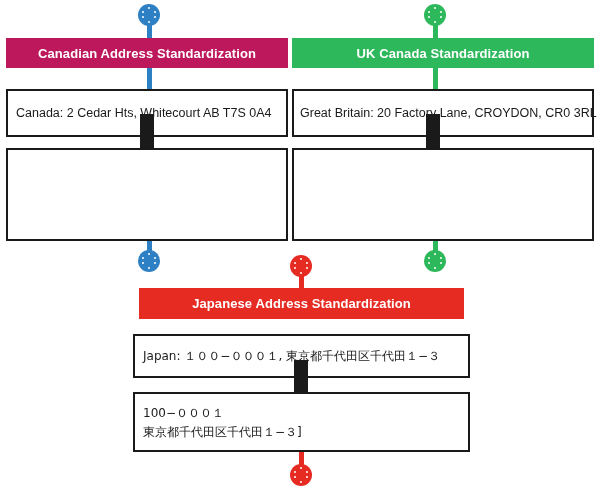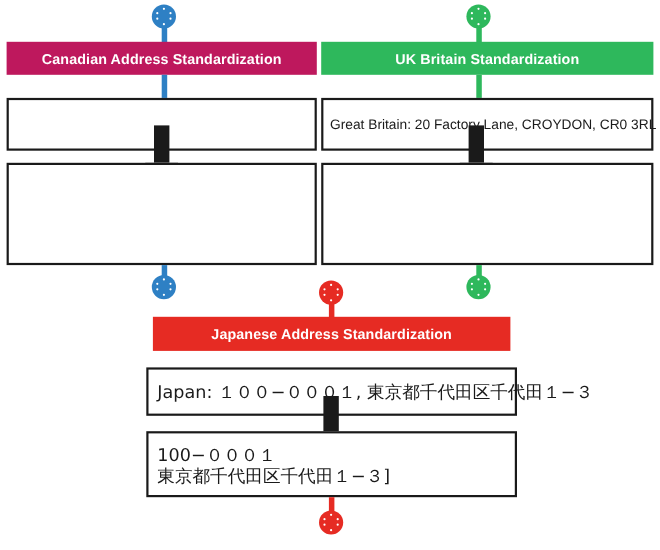--- a/index.html
+++ b/index.html
@@ -59,21 +59,21 @@
   }
   .box-text {
     position: absolute;
     font-size: 12.5px;
     color: #1a1a1a;
     line-height: 16.5px;
     white-space: pre;
   }
   .box-text.jp {
     font-family: "DejaVu Sans", "Liberation Sans", sans-serif;
-    font-size: 16px;
+    font-size: 12px;
     line-height: 19px;
   }
 
   
   .arrow {
     position: absolute;
   }
   .arrow .shaft {
     position: absolute;
     left: 50%;
@@ -108,20 +108,21 @@
     <span class="dot" style="left:10px; top:17px;"></span>
   </div>
 
   <div class="header-bar" style="left:6px; top:38px; width:282px; height:30px; background:#be185d;">
     <span>Canadian Address Standardization</span>
   </div>
 
   <div class="stem" style="left:147px; top:68px; height:22px; background:#2E80C4;"></div>
 
   <div class="box" style="left:6px; top:89px; width:282px; height:48px;"></div>
+  <div class="box-text" style="left:16px; top:105px; width:266px;">Canada: 2 Cedar Hts, Whitecourt AB T7S 0A4</div>
 
   <div class="arrow" style="left:130px; top:114px; width:34px; height:56px;">
     <div class="shaft" style="height:34px;"></div>
     <div class="head" style="top:34px;"></div>
   </div>
 
   <div class="box" style="left:6px; top:148px; width:282px; height:93px;"></div>
 
   <div class="stem" style="left:147px; top:241px; height:17px; background:#2E80C4;"></div>
   <div class="node" style="left:138px; top:250px; background:#2E80C4;">
@@ -137,21 +138,21 @@
   <div class="node" style="left:424px; top:4px; background:#2EB85C;">
     <span class="dot" style="left:4px;  top:7px;"></span>
     <span class="dot" style="left:4px;  top:12px;"></span>
     <span class="dot" style="left:10px; top:3px;"></span>
     <span class="dot" style="left:16px; top:7px;"></span>
     <span class="dot" style="left:16px; top:12px;"></span>
     <span class="dot" style="left:10px; top:17px;"></span>
   </div>
 
   <div class="header-bar" style="left:292px; top:38px; width:302px; height:30px; background:#2EB85C;">
-    <span>UK Britain Standardization</span>
+    <span>UK Canada Standardization</span>
   </div>
 
   <div class="stem" style="left:433px; top:68px; height:22px; background:#2EB85C;"></div>
 
   <div class="box" style="left:292px; top:89px; width:302px; height:48px;"></div>
   <div class="box-text" style="left:300px; top:105px; width:288px;">Great Britain: 20 Factory Lane, CROYDON, CR0 3RL</div>
 
   <div class="arrow" style="left:416px; top:114px; width:34px; height:56px;">
     <div class="shaft" style="height:34px;"></div>
     <div class="head" style="top:34px;"></div>

